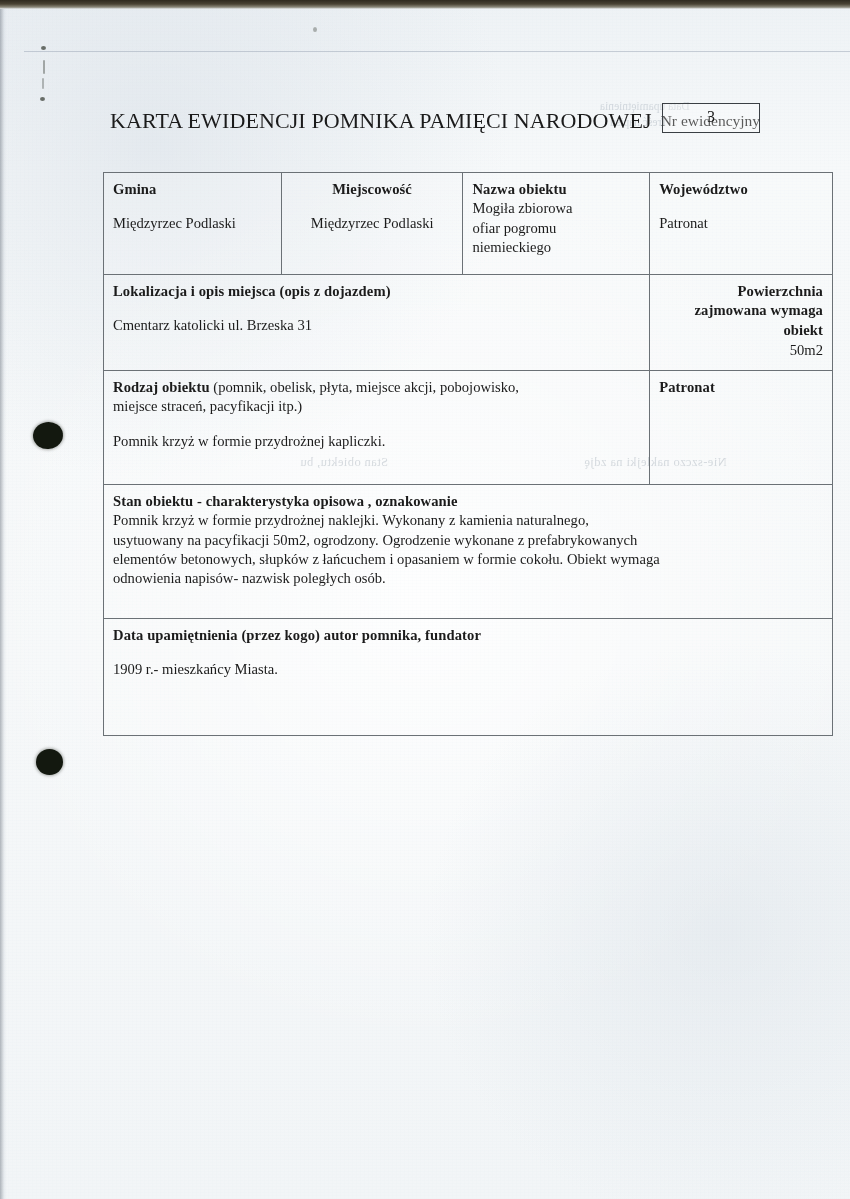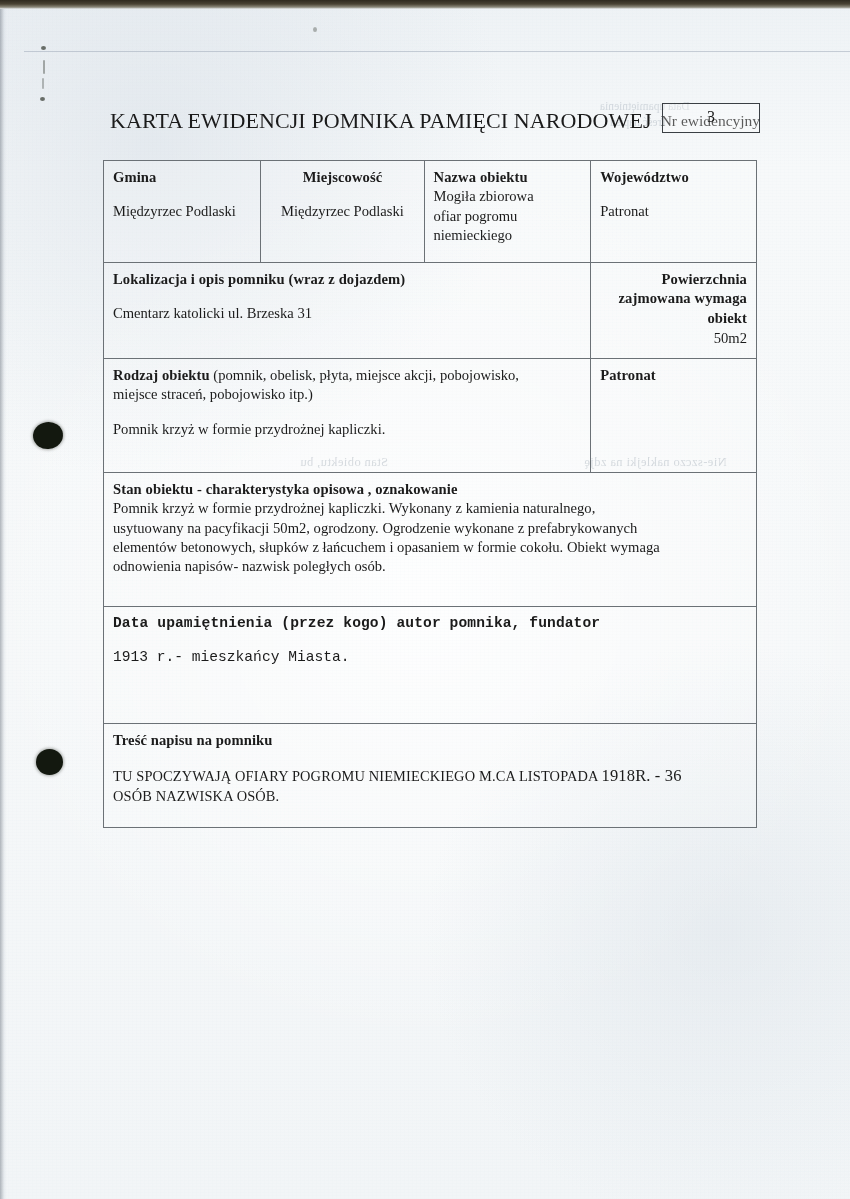--- a/index.html
+++ b/index.html
@@ -123,22 +123,22 @@
     position: absolute;
     left: 0; top: 0;
     width: 96px;
     text-align: center;
     line-height: 26px;
     font-size: 16px;
   }
 
   .form-table {
     position: absolute;
-    left: 103px; top: 160px;
-    width: 654px;
+    left: 103px; top: 172px;
+    width: 730px;
     border: 1.3px solid #5a6066;
     border-collapse: collapse;
     background: rgba(255,255,255,0.16);
   }
   .form-table td {
     border: 1.1px solid #6b7176;
     vertical-align: top;
     padding: 7px 9px 6px 9px;
     font-size: 14.6px;
     line-height: 1.32;
@@ -158,21 +158,21 @@
 
   .cell-gmina      { width: 159px; }
   .cell-miejsc     { width: 163px; text-align: center; }
   .cell-nazwa      { width: 168px; }
   .cell-woj        { width: 164px; }
 
   .row-h1 td { height: 88px; }
   .row-lok td { height: 82px; }
   .row-rodzaj td { height: 100px; }
   .row-stan td { height: 120px; }
-  .row-data td { height: 103px; font-family: Liberation Mono, monospace; }
+  .row-data td { height: 103px; }
   .row-tresc td { height: 90px; }
   .row-lit td { height: 122px; }
 
   .area-cell { width: 164px; text-align: right; }
   .area-value {
     display: block;
     font-weight: normal;
     padding-left: 14px;
     padding-top: 1px;
   }
@@ -229,72 +229,64 @@
         </td>
         <td class="cell-woj">
           <span class="lbl">Województwo</span>
           <span class="gap-md"></span>
           <span class="val">Patronat</span>
         </td>
       </tr>
 
       <tr class="row-lok">
         <td colspan="3">
-          <span class="lbl">Lokalizacja i opis pomniku (wraz z dojazdem)</span>
+          <span class="lbl">Lokalizacja i opis miejsca (opis z dojazdem)</span>
           <span class="gap-md"></span>
           <span class="val">Cmentarz katolicki ul. Brzeska 31</span>
         </td>
         <td class="area-cell">
           <span class="lbl val">Powierzchnia</span>
           <span class="lbl val">zajmowana wymaga</span>
           <span class="lbl val">obiekt</span>
           <span class="area-value">50m2</span>
         </td>
       </tr>
 
       <tr class="row-rodzaj">
         <td colspan="3">
           <span class="lbl">Rodzaj obiektu</span>
           <span class="lbl-inline-note">(pomnik, obelisk, płyta, miejsce akcji, pobojowisko,</span>
-          <span class="val">miejsce straceń, pobojowisko itp.)</span>
+          <span class="val">miejsce straceń, pacyfikacji itp.)</span>
           <span class="gap-md"></span>
           <span class="val">Pomnik krzyż w formie przydrożnej kapliczki.</span>
         </td>
         <td>
           <span class="lbl">Patronat</span>
           <span class="val"></span>
         </td>
       </tr>
 
       <tr class="row-stan">
         <td colspan="4">
           <span class="lbl val">Stan obiektu - charakterystyka opisowa , oznakowanie</span>
-          <span class="desc-line">Pomnik krzyż w formie przydrożnej kapliczki. Wykonany z kamienia naturalnego,</span>
+          <span class="desc-line">Pomnik krzyż w formie przydrożnej naklejki. Wykonany z kamienia naturalnego,</span>
           <span class="desc-line">usytuowany na pacyfikacji 50m2, ogrodzony. Ogrodzenie wykonane z prefabrykowanych</span>
           <span class="desc-line">elementów betonowych, słupków z łańcuchem i opasaniem w formie cokołu. Obiekt wymaga</span>
           <span class="desc-line">odnowienia napisów- nazwisk poległych osób.</span>
         </td>
       </tr>
 
       <tr class="row-data">
         <td colspan="4">
           <span class="lbl val">Data upamiętnienia (przez kogo) autor pomnika, fundator</span>
           <span class="gap-md"></span>
-          <span class="val">1913 r.- mieszkańcy Miasta.</span>
-        </td>
-      </tr>
-
-      <tr class="row-tresc">
-        <td colspan="4">
-          <span class="lbl val">Treść napisu na pomniku</span>
-          <span class="gap-md"></span>
-          <span class="val inscription"><span>TU SPOCZYWAJĄ OFIARY POGROMU NIEMIECKIEGO M.CA LISTOPADA </span><span class="big-num">1918R. - 36</span></span>
-          <span class="val inscription">OSÓB NAZWISKA OSÓB.</span>
-        </td>
-      </tr>
+          <span class="val">1909 r.- mieszkańcy Miasta.</span>
+        </td>
+      </tr>
+
 
 
     </tbody>
   </table>
 </div>
 
 <div class="scan-top-band"></div>
 <div class="scan-left-edge"></div>
 <div class="scan-fold"></div>
 <div class="edge-fleck a"></div>

